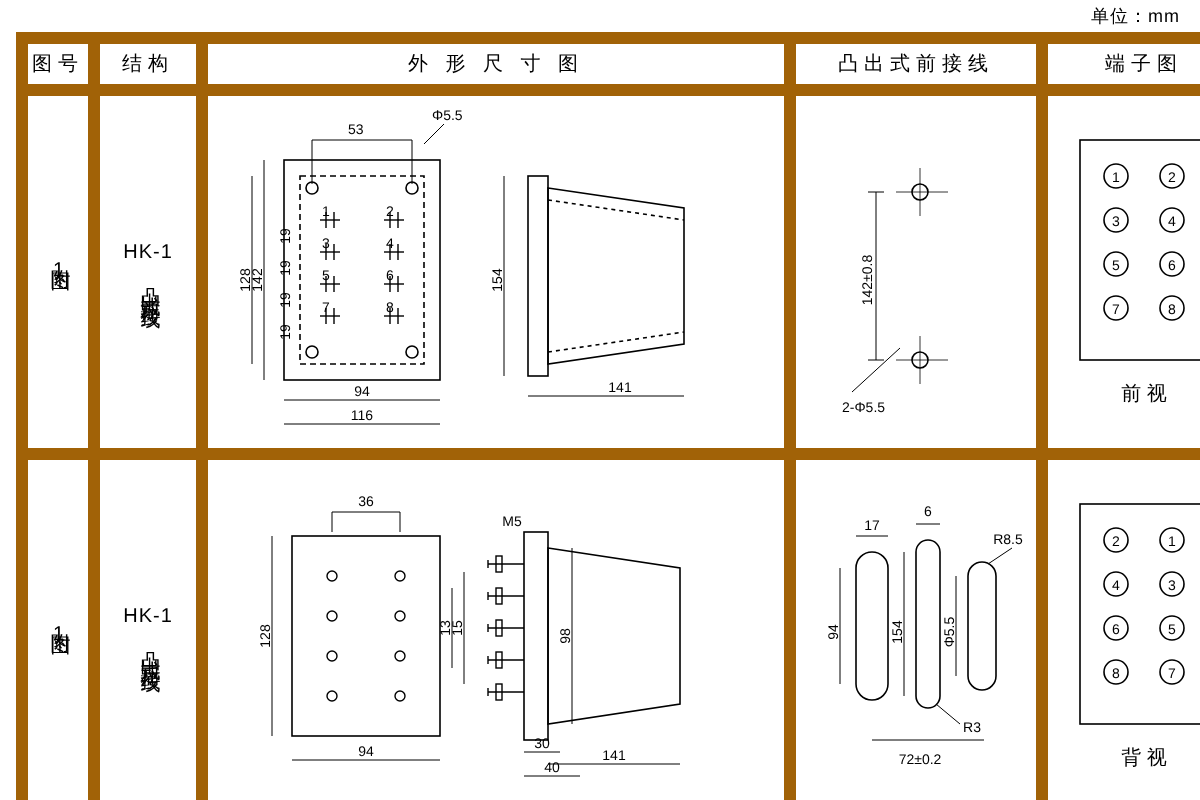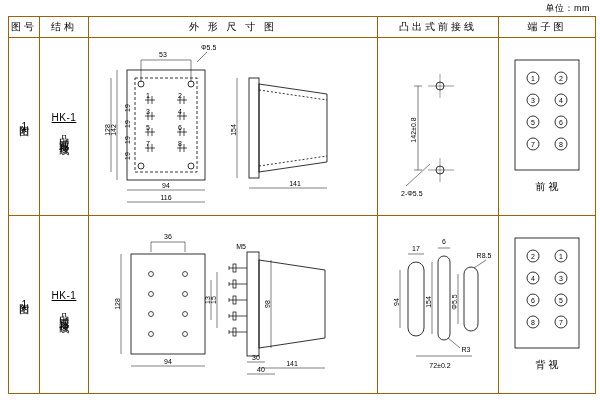--- a/index.html
+++ b/index.html
@@ -30,21 +30,21 @@
   table.main {
     position: absolute;
     top: 16px;
     left: 8px;
     width: 584px;
     height: 376px;
     border-collapse: collapse;
     table-layout: fixed;
   }
   table.main td, table.main th {
-    border: 1px solid #a16207;
+    border: 6px solid #a16207;
     padding: 0;
     text-align: center;
     vertical-align: middle;
     font-weight: normal;
     font-size: 10px;
   }
   .hdr {
     height: 20px;
     font-size: 11px;
     letter-spacing: 3px;
@@ -64,21 +64,20 @@
     font-size: 10px;
   }
   .struct-cell {
     font-size: 10px;
     line-height: 1.3;
   }
   .struct-top {
     display: block;
     margin-bottom: 3px;
     letter-spacing: 0.5px;
-    text-decoration: underline;
   }
   .cellwrap {
     position: relative;
     width: 100%;
     height: 100%;
     text-align: right;
   }
   svg { display: block; }
 </style>
 </head>

